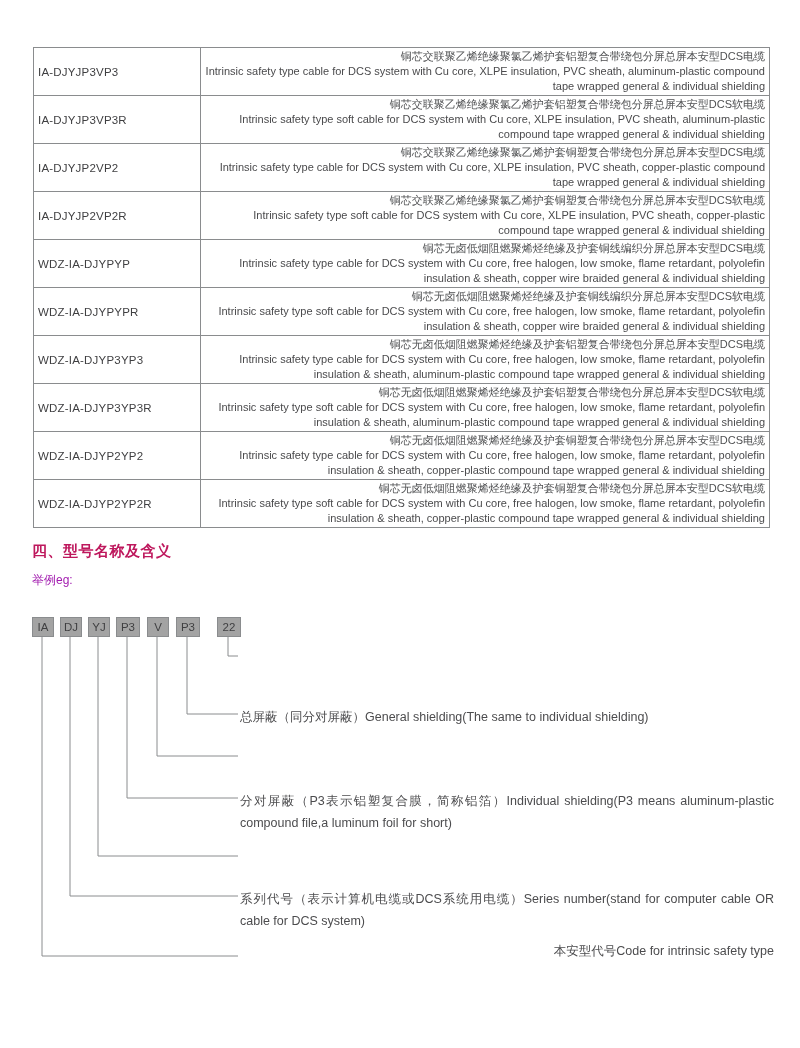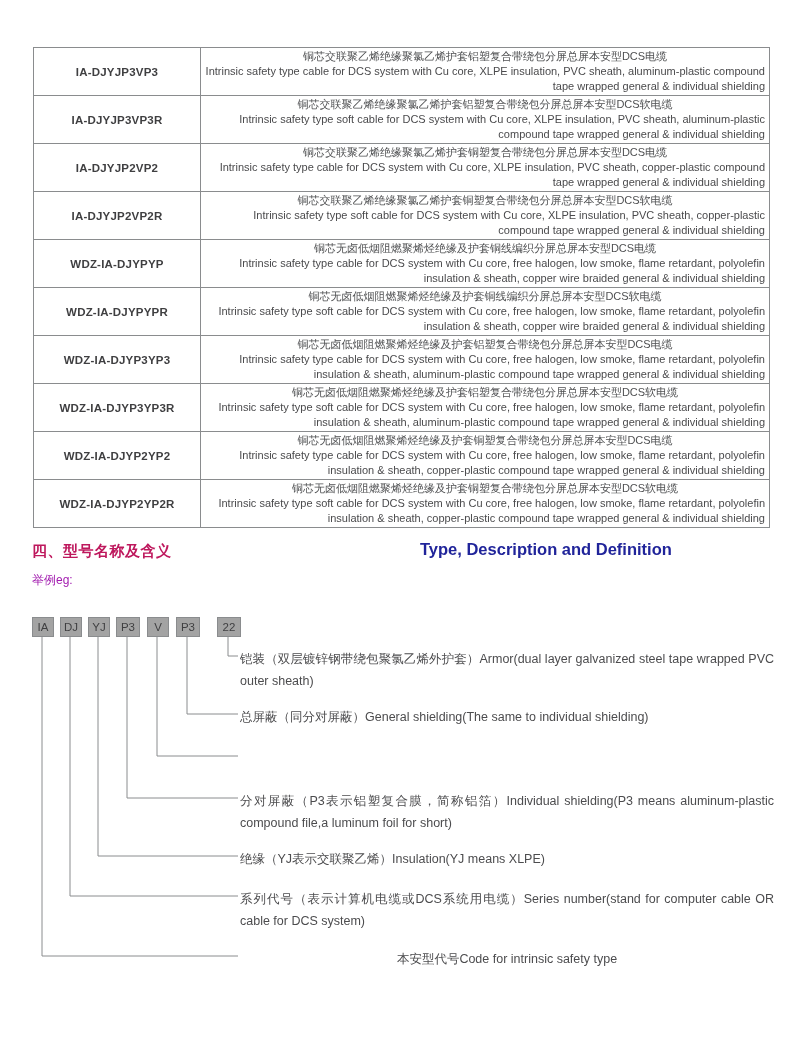--- a/index.html
+++ b/index.html
@@ -9,25 +9,25 @@
   }
   
   table.cable-table{
     position:absolute;left:33px;top:47px;width:737px;
     border-collapse:collapse;table-layout:fixed;
   }
   table.cable-table td{
     border:1px solid #8a8c8e;vertical-align:middle;padding:1px 4px;overflow:hidden;
   }
   td.model-cell{
-    width:158px;text-align:center;font-size:11.5px;color:#3f3f41;letter-spacing:.2px;font-weight:bold;
+    width:158px;font-size:11.5px;color:#3f3f41;letter-spacing:.2px;
   }
   td.desc-cell{height:43px;}
   .desc-cn{
-    text-align:center;font-size:11px;line-height:15px;color:#4f5052;white-space:nowrap;
+    text-align:right;font-size:11px;line-height:15px;color:#4f5052;white-space:nowrap;
   }
   .desc-en{
     text-align:right;font-size:11px;line-height:15px;color:#4a4a4c;
   }
   
   .sec-title-cn{
     position:absolute;left:32px;top:542px;font-size:15px;font-weight:bold;color:#be185d;
     letter-spacing:.5px;
   }
   .sec-title-en{
@@ -123,21 +123,20 @@
         <td class="model-cell">WDZ-IA-DJYP2YP2R</td>
         <td class="desc-cell">
           <div class="desc-cn">铜芯无卤低烟阻燃聚烯烃绝缘及护套铜塑复合带绕包分屏总屏本安型DCS软电缆</div>
           <div class="desc-en">Intrinsic safety type soft cable for DCS system with Cu core, free halogen, low smoke, flame retardant, polyolefin insulation &amp; sheath, copper-plastic compound tape wrapped general &amp; individual shielding</div>
         </td>
       </tr>
     </tbody>
   </table>
 
   <div class="sec-title-cn">四、型号名称及含义</div>
-  <div class="sec-title-en">Type, Description and Definition</div>
   <div class="example-label">举例eg:</div>
 
   <div class="diagram">
     <svg width="740" height="436" viewBox="0 0 740 436">
       <g fill="none" stroke="#8a8c8e" stroke-width="1">
         <polyline points="196,25 196,44 206,44"></polyline>
         <polyline points="155,25 155,102 206,102"></polyline>
         <polyline points="125,25 125,144 206,144"></polyline>
         <polyline points="95,25 95,186 206,186"></polyline>
         <polyline points="66,25 66,244 206,244"></polyline>
@@ -147,21 +146,19 @@
     </svg>
 
     <div class="code-box" style="left:0;width:20px">IA</div>
     <div class="code-box" style="left:28px;width:20px">DJ</div>
     <div class="code-box" style="left:56px;width:20px">YJ</div>
     <div class="code-box" style="left:84px;width:22px">P3</div>
     <div class="code-box" style="left:115px;width:20px">V</div>
     <div class="code-box" style="left:144px;width:22px">P3</div>
     <div class="code-box" style="left:185px;width:22px">22</div>
 
-    <div class="def" style="top:36px">铠装（双层镀锌钢带绕包聚氯乙烯外护套）Armor(dual layer galvanized steel tape wrapped PVC outer sheath)</div>
     <div class="def" style="top:94px">总屏蔽（同分对屏蔽）General shielding(The same to individual shielding)</div>
     <div class="def" style="top:178px">分对屏蔽（P3表示铝塑复合膜，简称铝箔）Individual shielding(P3 means aluminum-plastic compound file,a luminum foil for short)</div>
-    <div class="def" style="top:236px">绝缘（YJ表示交联聚乙烯）Insulation(YJ means XLPE)</div>
     <div class="def" style="top:276px">系列代号（表示计算机电缆或DCS系统用电缆）Series number(stand for computer cable OR cable for DCS system)</div>
-    <div class="def" style="top:336px;text-align:center">本安型代号Code for intrinsic safety type</div>
+    <div class="def" style="top:328px;text-align:right">本安型代号Code for intrinsic safety type</div>
   </div>
 
 </div>
 
 </body></html>

